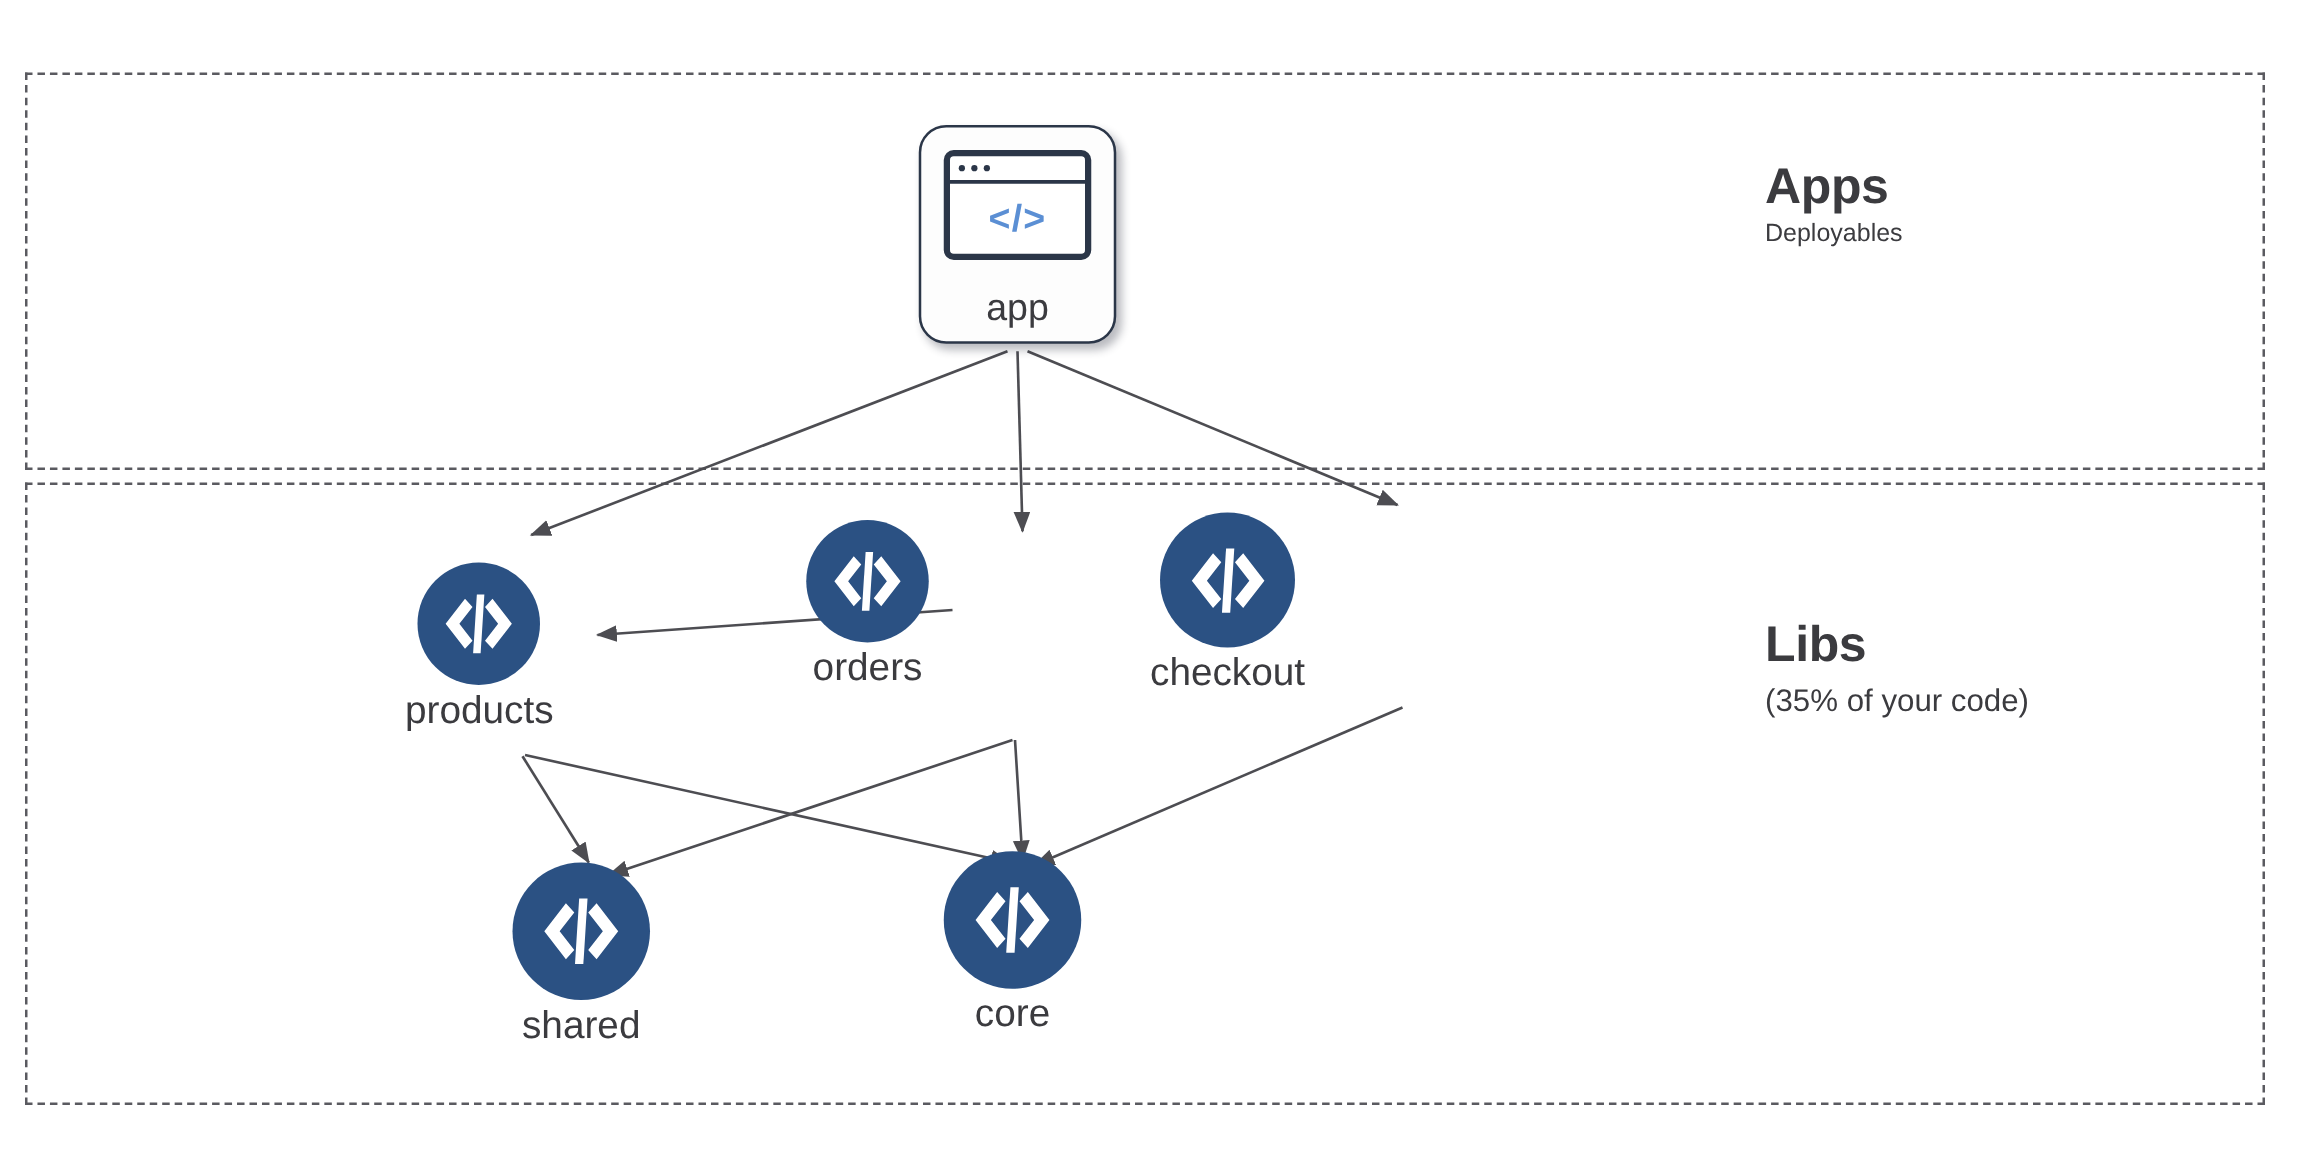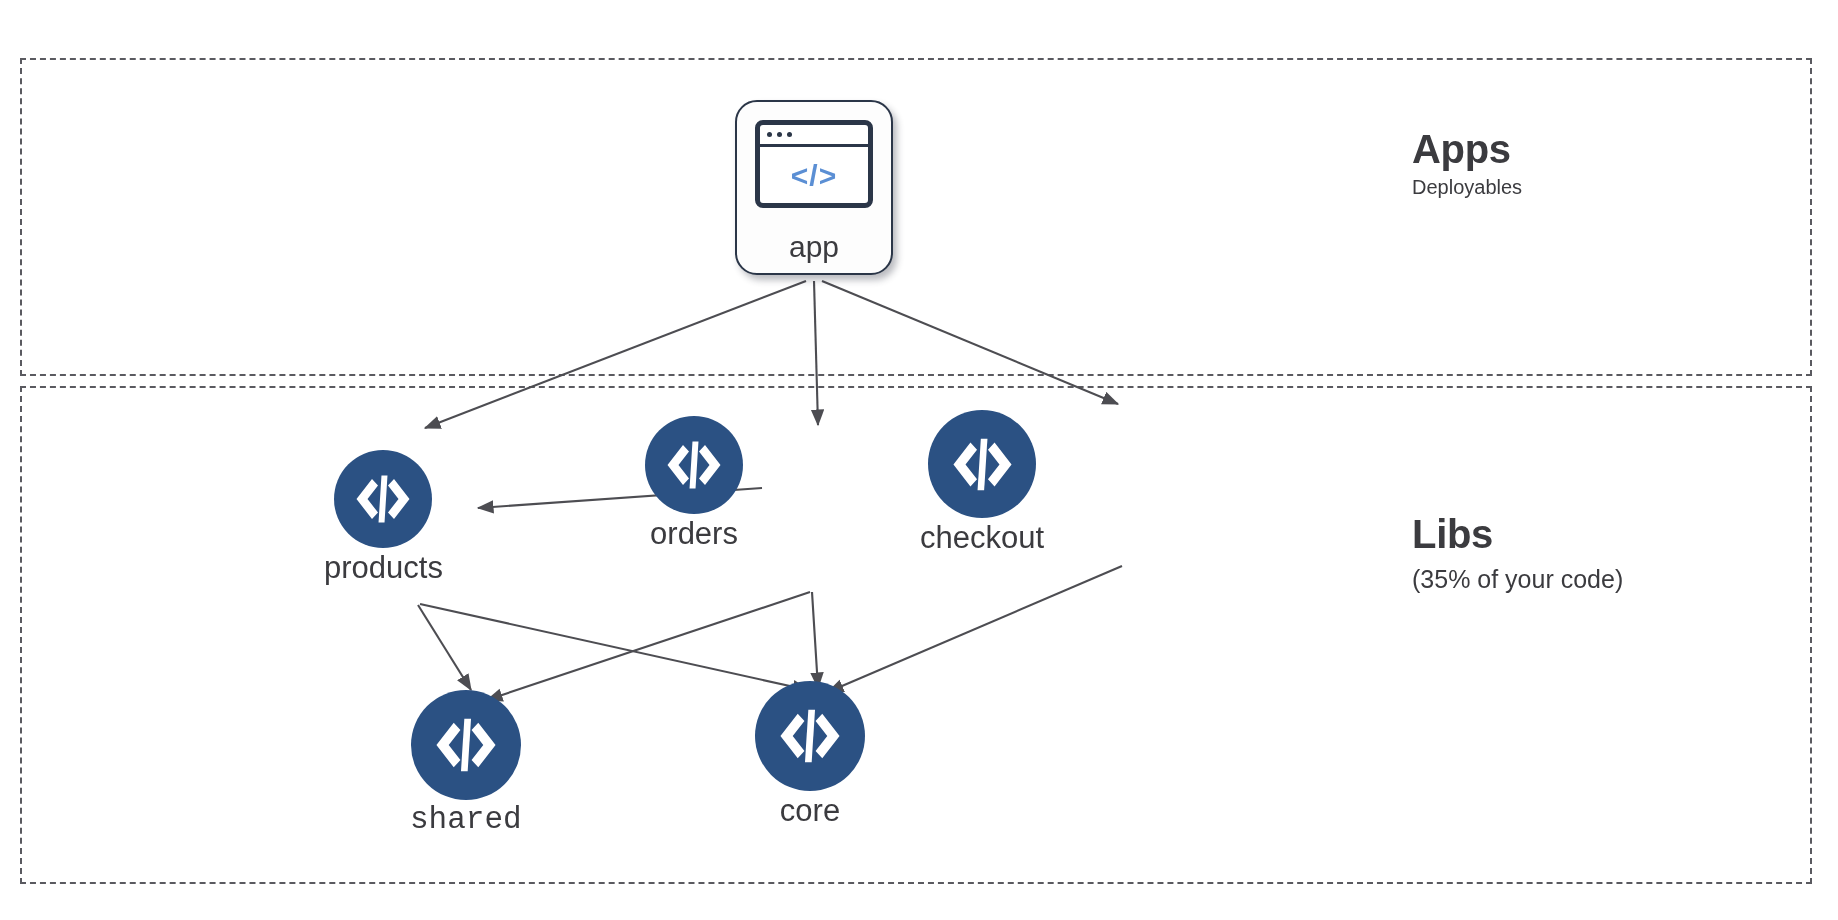--- a/index.html
+++ b/index.html
@@ -44,21 +44,21 @@
   }
   .zone-caption .zc-sub {
     font-size: 20px;
     font-weight: normal;
     line-height: 1.2;
     color: #3b3b3f;
     margin-top: 4px;
   }
   .zone-caption.small .zc-sub { font-size: 25px; margin-top: 8px; }
   #caption-apps { left: 1412px; top: 128px; }
-  #caption-libs { left: 1412px; top: 513px; }
+  #caption-libs { left: 1412px; top: 495px; }
 
   
   #edges {
     position: absolute;
     left: 0; top: 0;
     width: 1838px; height: 920px;
     pointer-events: none;
   }
 
   
@@ -144,21 +144,21 @@
     font-size: 31px;
     color: #3b3b3f;
     line-height: 1.05;
     margin-top: 4px;
     white-space: nowrap;
   }
 
   #node-products { left: 300px; top: 450px; margin-left: 24px; }
   #node-orders   { left: 645px; top: 416px; }
   #node-checkout { left: 920px; top: 410px; }
-  #node-shared   { left: 410px; top: 690px; font-family: Liberation Mono, monospace; }
+  #node-shared   { left: 410px; top: 690px; }
   #node-core     { left: 755px; top: 681px; }
 </style>
 </head>
 <body>
 
 <div id="canvas">
 
   <div class="zone" id="zone-apps"></div>
   <div class="zone" id="zone-libs"></div>
 

